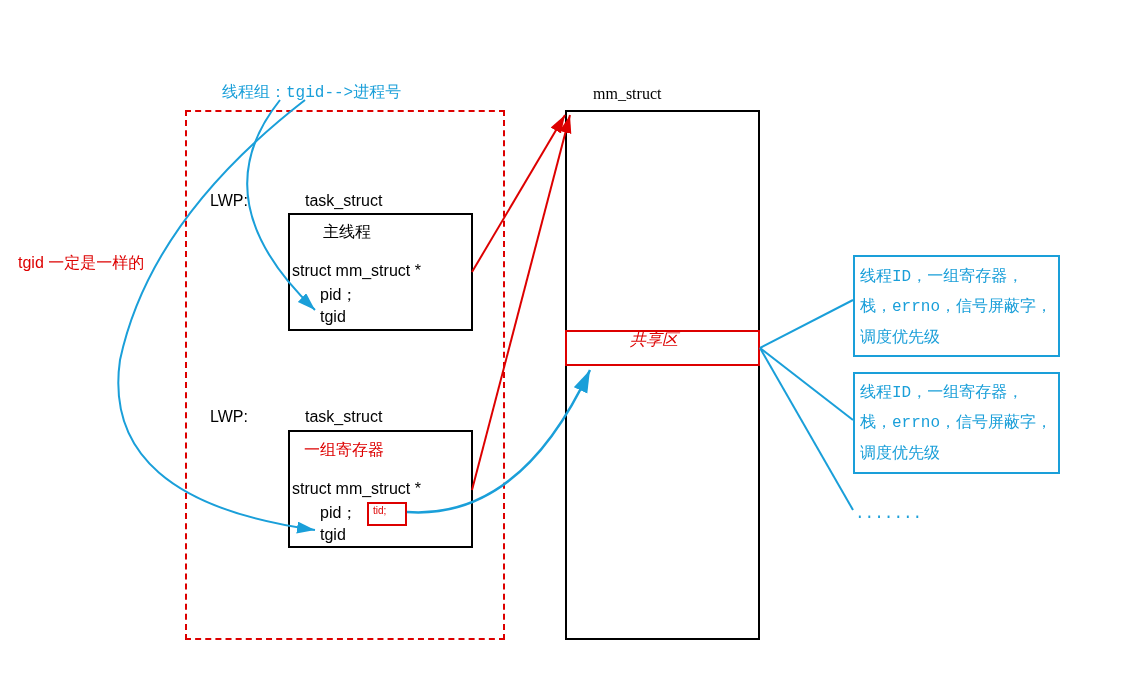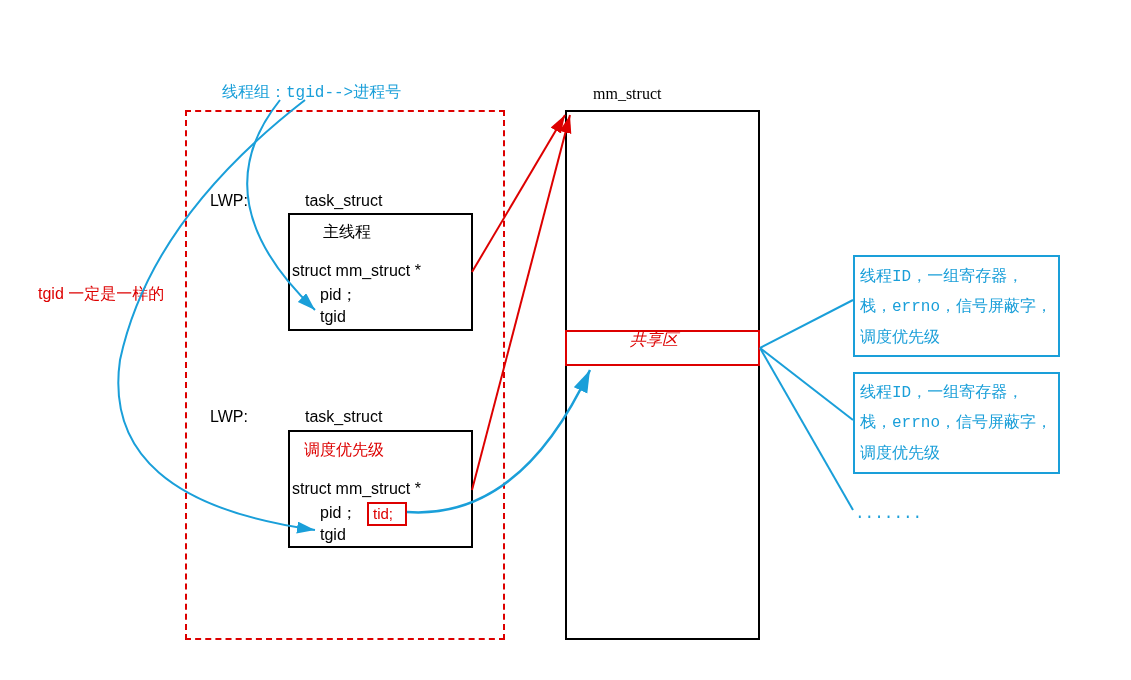--- a/index.html
+++ b/index.html
@@ -31,21 +31,21 @@
 <body>
 
 <div class="abs red-dashed" style="left:185px; top:110px; width:320px; height:530px;"></div>
 
 <div class="abs black-border" style="left:565px; top:110px; width:195px; height:530px;"></div>
 
 <div class="abs black-text" style="left:593px; top:85px;font-family:Liberation Serif, serif;">mm_struct</div>
 
 <div class="abs blue-text" style="left:222px; top:82px;">线程组：tgid--&gt;进程号</div>
 
-<div class="abs red-text" style="left:18px; top:284px;margin-left:20px;">tgid 一定是一样的</div>
+<div class="abs red-text" style="left:18px; top:253px;">tgid 一定是一样的</div>
 
 <div class="abs black-text" style="left:210px; top:192px;">LWP:</div>
 
 <div class="abs black-text" style="left:305px; top:192px;">task_struct</div>
 
 <div class="abs black-border" style="left:288px; top:213px; width:185px; height:118px;"></div>
 
 <div class="abs black-text" style="left:323px; top:222px;text-align:center;">主线程</div>
 
 <div class="abs black-text" style="left:292px; top:262px;">struct mm_struct *</div>
@@ -53,30 +53,30 @@
 <div class="abs black-text" style="left:320px; top:285px;">pid；</div>
 
 <div class="abs black-text" style="left:320px; top:308px;">tgid</div>
 
 <div class="abs black-text" style="left:210px; top:408px;">LWP:</div>
 
 <div class="abs black-text" style="left:305px; top:408px;">task_struct</div>
 
 <div class="abs black-border" style="left:288px; top:430px; width:185px; height:118px;"></div>
 
-<div class="abs red-text" style="left:304px; top:440px;">调度优先级</div>
+<div class="abs red-text" style="left:304px; top:440px;">一组寄存器</div>
 
 <div class="abs black-text" style="left:292px; top:480px;">struct mm_struct *</div>
 
 <div class="abs black-text" style="left:320px; top:503px;">pid；</div>
 
 <div class="abs black-text" style="left:320px; top:526px;">tgid</div>
 
 <div class="abs red-border" style="left:367px; top:502px; width:40px; height:24px;"></div>
-<div class="abs red-text" style="left:373px; top:505px; font-size:15px;">tid;</div>
+<div class="abs red-text" style="left:373px; top:505px; font-size:10px;">tid;</div>
 
 <div class="abs red-border" style="left:565px; top:330px; width:195px; height:36px;"></div>
 <div class="abs red-text" style="left:630px; top:330px;font-style:italic;">共享区</div>
 
 <div class="abs blue-border" style="left:853px; top:255px; width:207px; height:102px;"></div>
 <div class="abs blue-text" style="left:860px; top:262px; width:195px; line-height:1.9;">线程ID，一组寄存器，栈，errno，信号屏蔽字，调度优先级</div>
 
 <div class="abs blue-border" style="left:853px; top:372px; width:207px; height:102px;"></div>
 <div class="abs blue-text" style="left:860px; top:378px; width:195px; line-height:1.9;">线程ID，一组寄存器，栈，errno，信号屏蔽字，调度优先级</div>
 

